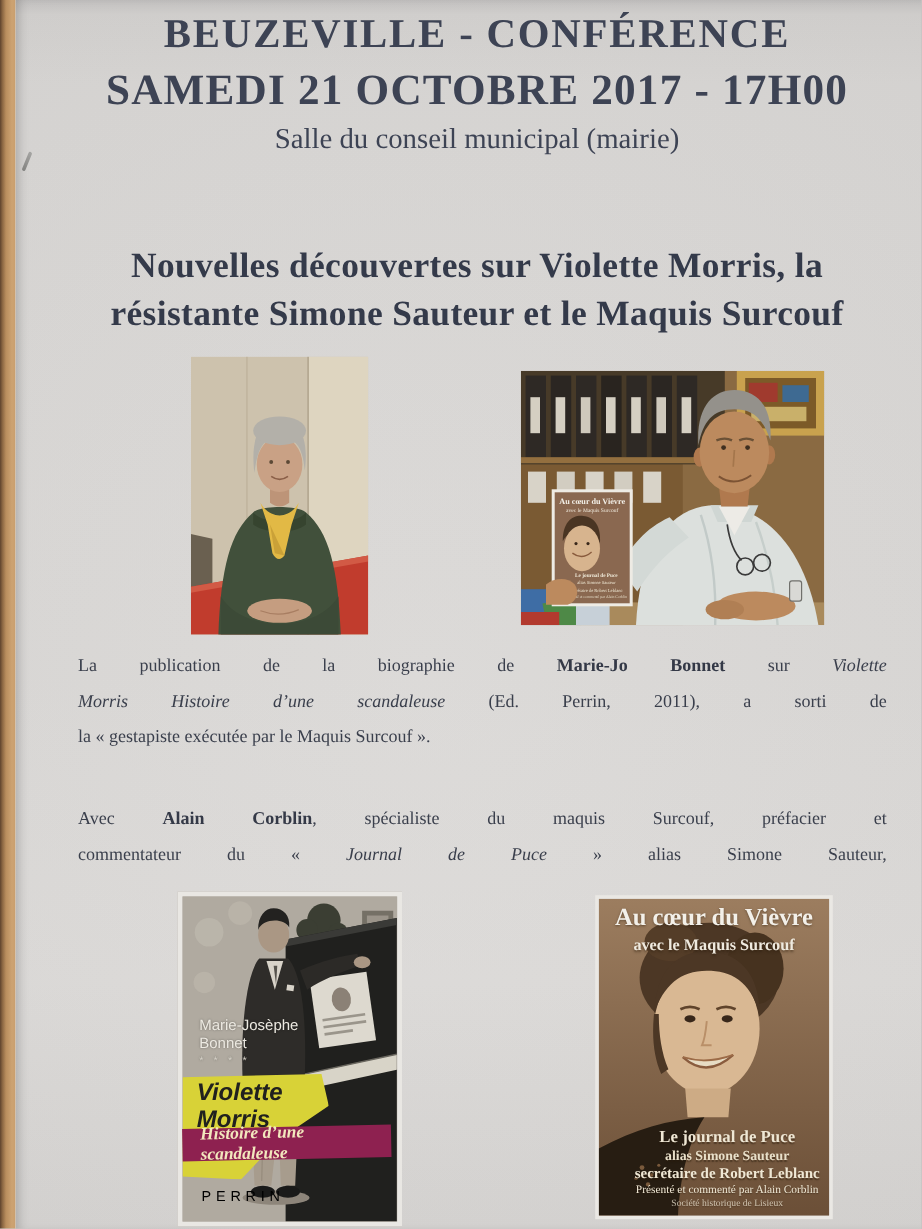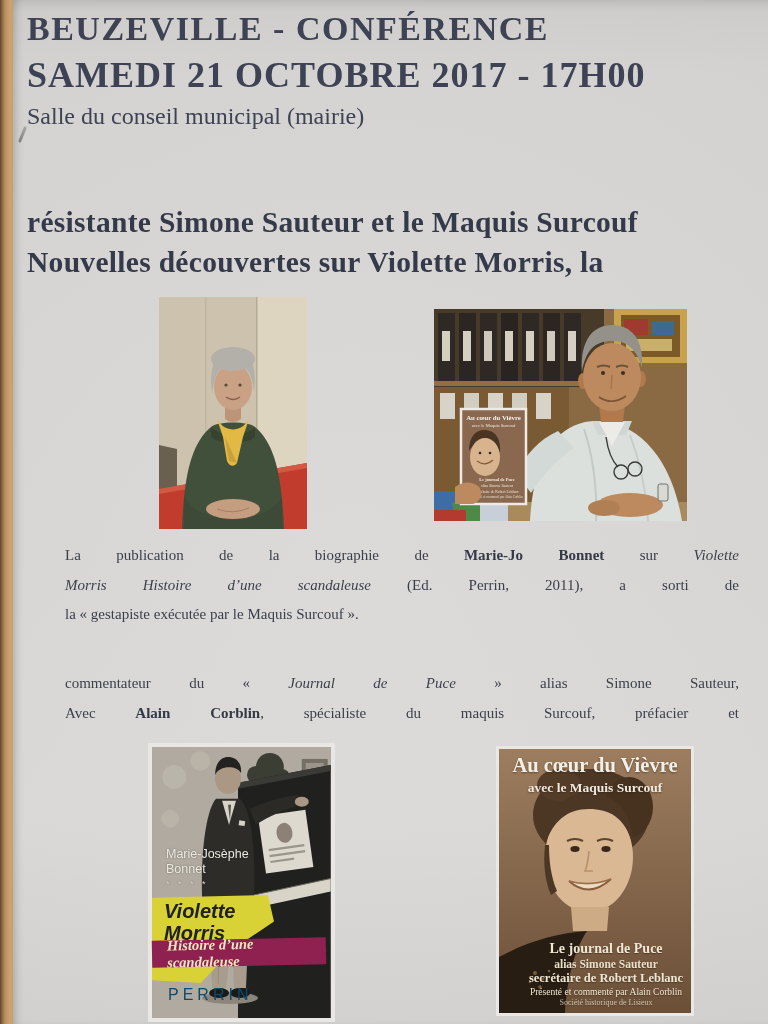--- a/index.html
+++ b/index.html
@@ -9,21 +9,21 @@
   .wood{position:absolute;left:0;top:0;width:13px;height:1024px;
         background:linear-gradient(90deg,#5e432d 0,#8a6642 2px,#b98e5e 5px,#cda372 10px,#c99e6d 13px);}
   
   .paper{position:absolute;left:13px;top:0;width:755px;height:1024px;
          background:
            radial-gradient(140% 100% at 45% 55%, rgba(255,255,255,0.05) 0%, rgba(0,0,0,0.045) 100%),
            linear-gradient(180deg,#c5c3c2 0,#d4d2d0 12px,#d9d7d5 70px,#dad8d6 55%,#dddbd9 80%,#d6d4d2 100%);
          box-shadow:inset 7px 0 9px -5px rgba(0,0,0,0.22);}
   .pen-mark{position:absolute;left:8px;top:126px;width:3px;height:17px;border-radius:3px;
             background:linear-gradient(180deg,#9a9a98,#6f6f6d);transform:rotate(22deg);opacity:.8;}
-  .center{position:absolute;left:0;right:0;color:#3d4354;padding-left:14px;}
+  .center{position:absolute;left:0;right:0;text-align:center;color:#3d4354;padding-left:14px;}
   .t-title{top:10px;font-size:34px;letter-spacing:1.5px;font-weight:600;}
   .t-date{top:54px;font-size:36px;letter-spacing:1px;font-weight:600;}
   .t-venue{top:103px;font-size:24px;font-weight:500;}
   .t-speakers{top:154px;font-size:24.5px;}
   .headline{top:202px;font-weight:bold;font-size:29.5px;line-height:40px;color:#343a4a;letter-spacing:.3px;}
   .para{position:absolute;left:52px;width:674px;font-size:15px;line-height:29.5px;color:#3a3f4c;}
   .para .jl{text-align:justify;text-align-last:justify;}
   .para .last{text-align:left;text-align-last:left;}
   .para b{font-weight:bold;color:#343947;}
   .para i{font-style:italic;}
@@ -41,21 +41,21 @@
              font-size:12.5px;line-height:15px;text-shadow:0 0 2px rgba(0,0,0,.4);}
   .lb-stars{font-size:9px;letter-spacing:3px;color:#d8d4ca;}
   .lb-yellow{position:absolute;left:0;top:148px;width:122px;height:88px;background:#d8d237;
              clip-path:polygon(0 3%,95% 0,100% 30%,66% 62%,40% 100%,0 97%);}
   .lb-title{padding:5px 0 0 12px;font-family:"Liberation Sans",sans-serif;font-style:italic;
             font-weight:bold;font-size:20px;line-height:22px;color:#21211e;}
   .lb-magenta{position:absolute;left:0;top:192px;width:174px;height:27px;background:#8e2150;
               transform:rotate(-1.2deg);display:flex;align-items:center;padding-left:15px;box-sizing:border-box;}
   .lb-subtitle{font-style:italic;font-weight:bold;font-size:14.5px;color:#f2e7bd;}
   .lb-perrin{position:absolute;left:16px;bottom:14px;font-family:"Liberation Sans",sans-serif;
-             font-size:16px;letter-spacing:4px;color:#0c4a6e;}
+             font-size:12px;letter-spacing:4px;color:#000000;}
   
   #book-right{position:absolute;left:483px;top:746px;width:192px;height:264px;
               border:3px solid #eae8e4;background:linear-gradient(180deg,#9c7d5f,#6b4f37);}
   #book-right svg{position:absolute;inset:0;width:100%;height:100%;}
   .rb-title{position:absolute;top:5px;left:0;right:0;text-align:center;font-weight:bold;
             font-size:20.5px;color:#f3f0e9;text-shadow:0 1px 2px rgba(40,25,10,.5);}
   .rb-subtitle{position:absolute;top:31px;left:0;right:0;text-align:center;font-weight:bold;
                font-size:13.5px;color:#efeadf;text-shadow:0 1px 2px rgba(40,25,10,.5);}
   .rb-captions{position:absolute;left:22px;width:170px;top:192px;text-align:center;color:#efe7d4;
                text-shadow:0 1px 1px rgba(40,25,10,.5);}
@@ -72,22 +72,22 @@
   <div class="wood"></div>
 
   <div class="paper">
     <div class="pen-mark"></div>
 
     <div class="center t-title">BEUZEVILLE - CONFÉRENCE</div>
     <div class="center t-date">SAMEDI 21 OCTOBRE 2017 - 17H00</div>
     <div class="center t-venue">Salle du conseil municipal (mairie)</div>
 
     <div class="center headline">
+      <div>Nouvelles découvertes sur Violette Morris, la</div>
       <div>résistante Simone Sauteur et le Maquis Surcouf</div>
-      <div>Nouvelles découvertes sur Violette Morris, la</div>
     </div>
 
     <div class="photo" id="photo-left">
       <svg viewBox="0 0 148 232">
         <rect width="148" height="232" fill="#cdc2ad"></rect>
         <rect x="98" width="50" height="232" fill="#ded5c0"></rect>
         <rect x="97" width="1.5" height="232" fill="#b6aa93"></rect>
         <rect x="46" width="1.5" height="232" fill="#c2b6a0"></rect>
         <path d="M0,148 L18,152 L18,205 L0,205 Z" fill="#6a6050"></path>
         <path d="M0,192 L148,166 L148,232 L0,232 Z" fill="#c13c2d"></path>
@@ -195,22 +195,22 @@
       </svg>
     </div>
 
     <div class="para" id="para1">
       <div class="jl"><span>La publication de la biographie de </span><b>Marie-Jo Bonnet</b><span> sur </span><i>Violette</i></div>
       <div class="jl"><i>Morris Histoire d’une scandaleuse</i><span> (Ed. Perrin, 2011), a sorti de</span></div>
       <div class="last">la « gestapiste exécutée par le Maquis Surcouf ».</div>
     </div>
 
     <div class="para" id="para2">
+      <div class="jl"><span>Avec </span><b>Alain Corblin</b><span>, spécialiste du maquis Surcouf, préfacier et</span></div>
       <div class="jl"><span>commentateur du « </span><i>Journal de Puce</i><span> » alias Simone Sauteur,</span></div>
-      <div class="jl"><span>Avec </span><b>Alain Corblin</b><span>, spécialiste du maquis Surcouf, préfacier et</span></div>
     </div>
 
     <div id="book-left">
       <svg viewBox="0 0 179 272">
         <rect width="179" height="272" fill="#b0aaa0"></rect>
         <circle cx="22" cy="30" r="12" fill="#c2bcb0" opacity=".6"></circle>
         <circle cx="48" cy="14" r="10" fill="#c2bcb0" opacity=".5"></circle>
         <circle cx="18" cy="72" r="9" fill="#c2bcb0" opacity=".5"></circle>
         <rect x="150" y="12" width="26" height="36" fill="#757066"></rect>
         <rect x="154" y="16" width="18" height="28" fill="#9b948a"></rect>

